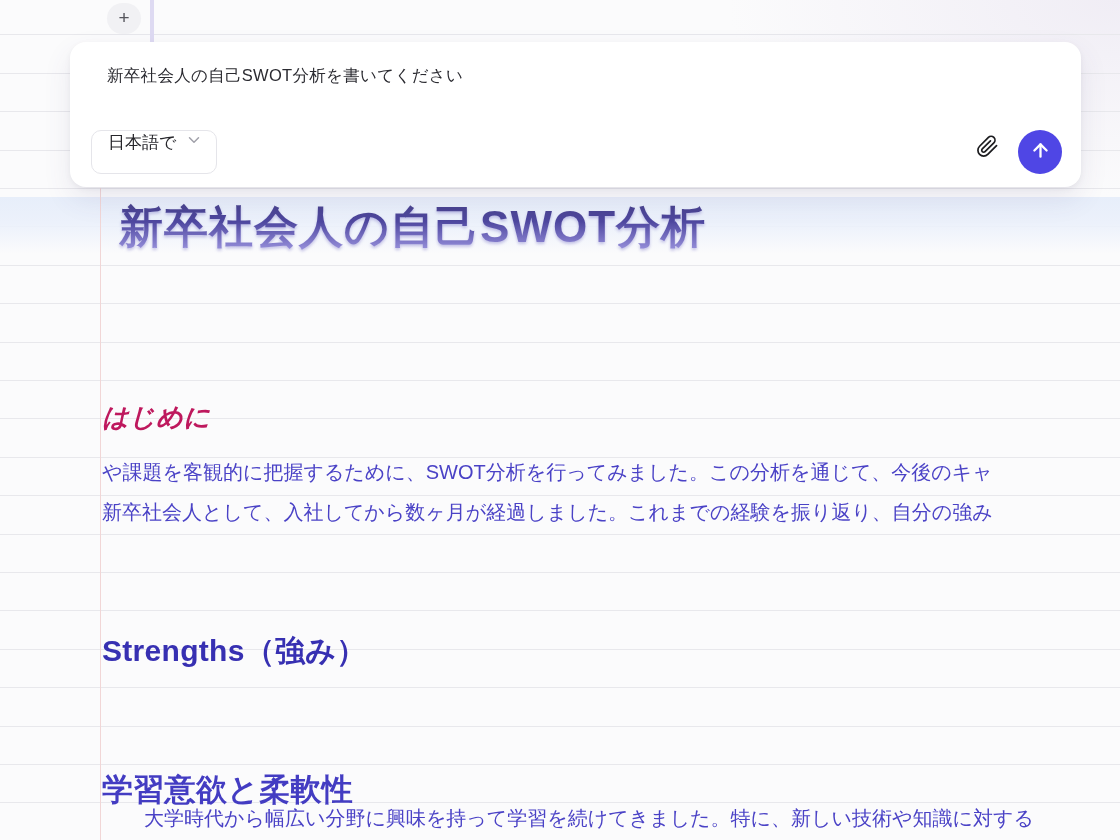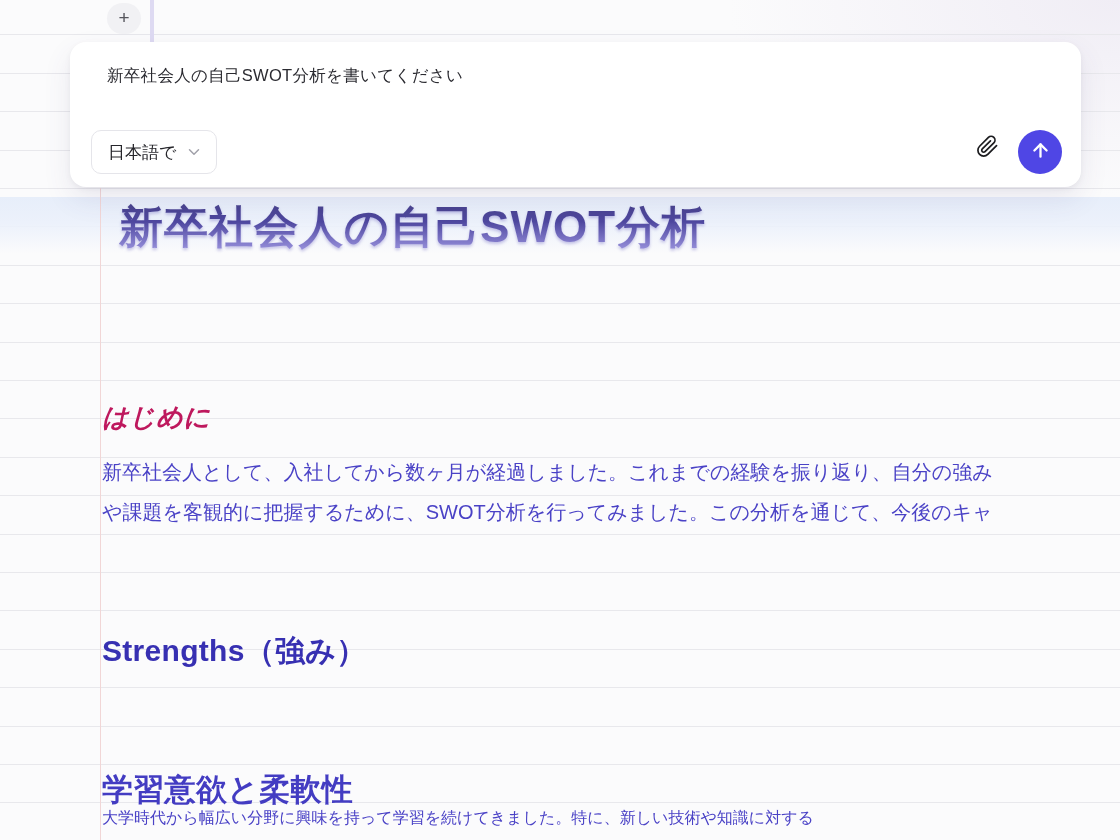--- a/index.html
+++ b/index.html
@@ -41,21 +41,21 @@
     background:#ffffff; border-radius:16px;
     box-shadow:0 12px 28px rgba(80,70,130,0.10), 0 2px 6px rgba(0,0,0,0.05);
     z-index:3;
   }
   .composer .prompt {
     position:absolute; left:37px; top:23px;
     font-size:16.5px; color:#2b2b31; letter-spacing:0.3px;
   }
   .lang-pill {
     position:absolute; left:21px; top:88px; height:44px;
-    display:flex; align-items:center; gap:9px;
+    display:flex; align-items:flex-start; gap:9px;
     padding:0 13px 0 16px;
     border:1px solid #e5e5ea; border-radius:10px; background:#fff;
     font-size:17px; color:#26262b; cursor:pointer;
   }
   .lang-pill svg { display:block; }
   .attach-btn {
     position:absolute; left:903px; top:92px; width:28px; height:28px;
     display:flex; align-items:center; justify-content:center; cursor:pointer;
   }
   .send-btn {
@@ -83,21 +83,21 @@
   .h-strengths {
     position:absolute; left:102px; top:631px; z-index:2;
     font-size:30px; font-weight:800; color:#3730b2; letter-spacing:0.3px;
   }
   .h-sub {
     position:absolute; left:102px; top:769px; z-index:2;
     font-size:31px; font-weight:800; color:#433cc2; letter-spacing:0.3px;
   }
   .para-strengths {
     position:absolute; left:102px; top:798px; width:960px; z-index:2;
-    font-size:16px; line-height:40px; color:#4a42c6;
+    font-size:20px; line-height:40px; color:#4a42c6;padding-left:42px;
   }
 </style>
 </head>
 <body>
 
 <div class="gridlines"></div>
 <div class="title-band"></div>
 <div class="margin-line"></div>
 <div class="col-line"></div>
 
@@ -131,22 +131,22 @@
       </svg>
     </span>
   </button>
 </div>
 
 <h1 class="doc-title">新卒社会人の自己SWOT分析</h1>
 
 <h2 class="h-intro">はじめに</h2>
 
 <div class="para-intro">
+  <div>や課題を客観的に把握するために、SWOT分析を行ってみました。この分析を通じて、今後のキャ</div>
   <div>新卒社会人として、入社してから数ヶ月が経過しました。これまでの経験を振り返り、自分の強み</div>
-  <div>や課題を客観的に把握するために、SWOT分析を行ってみました。この分析を通じて、今後のキャ</div>
 </div>
 
 <h2 class="h-strengths">Strengths（強み）</h2>
 
 <h3 class="h-sub">学習意欲と柔軟性</h3>
 
 <div class="para-strengths">
   <div>大学時代から幅広い分野に興味を持って学習を続けてきました。特に、新しい技術や知識に対する</div>
 </div>
 

